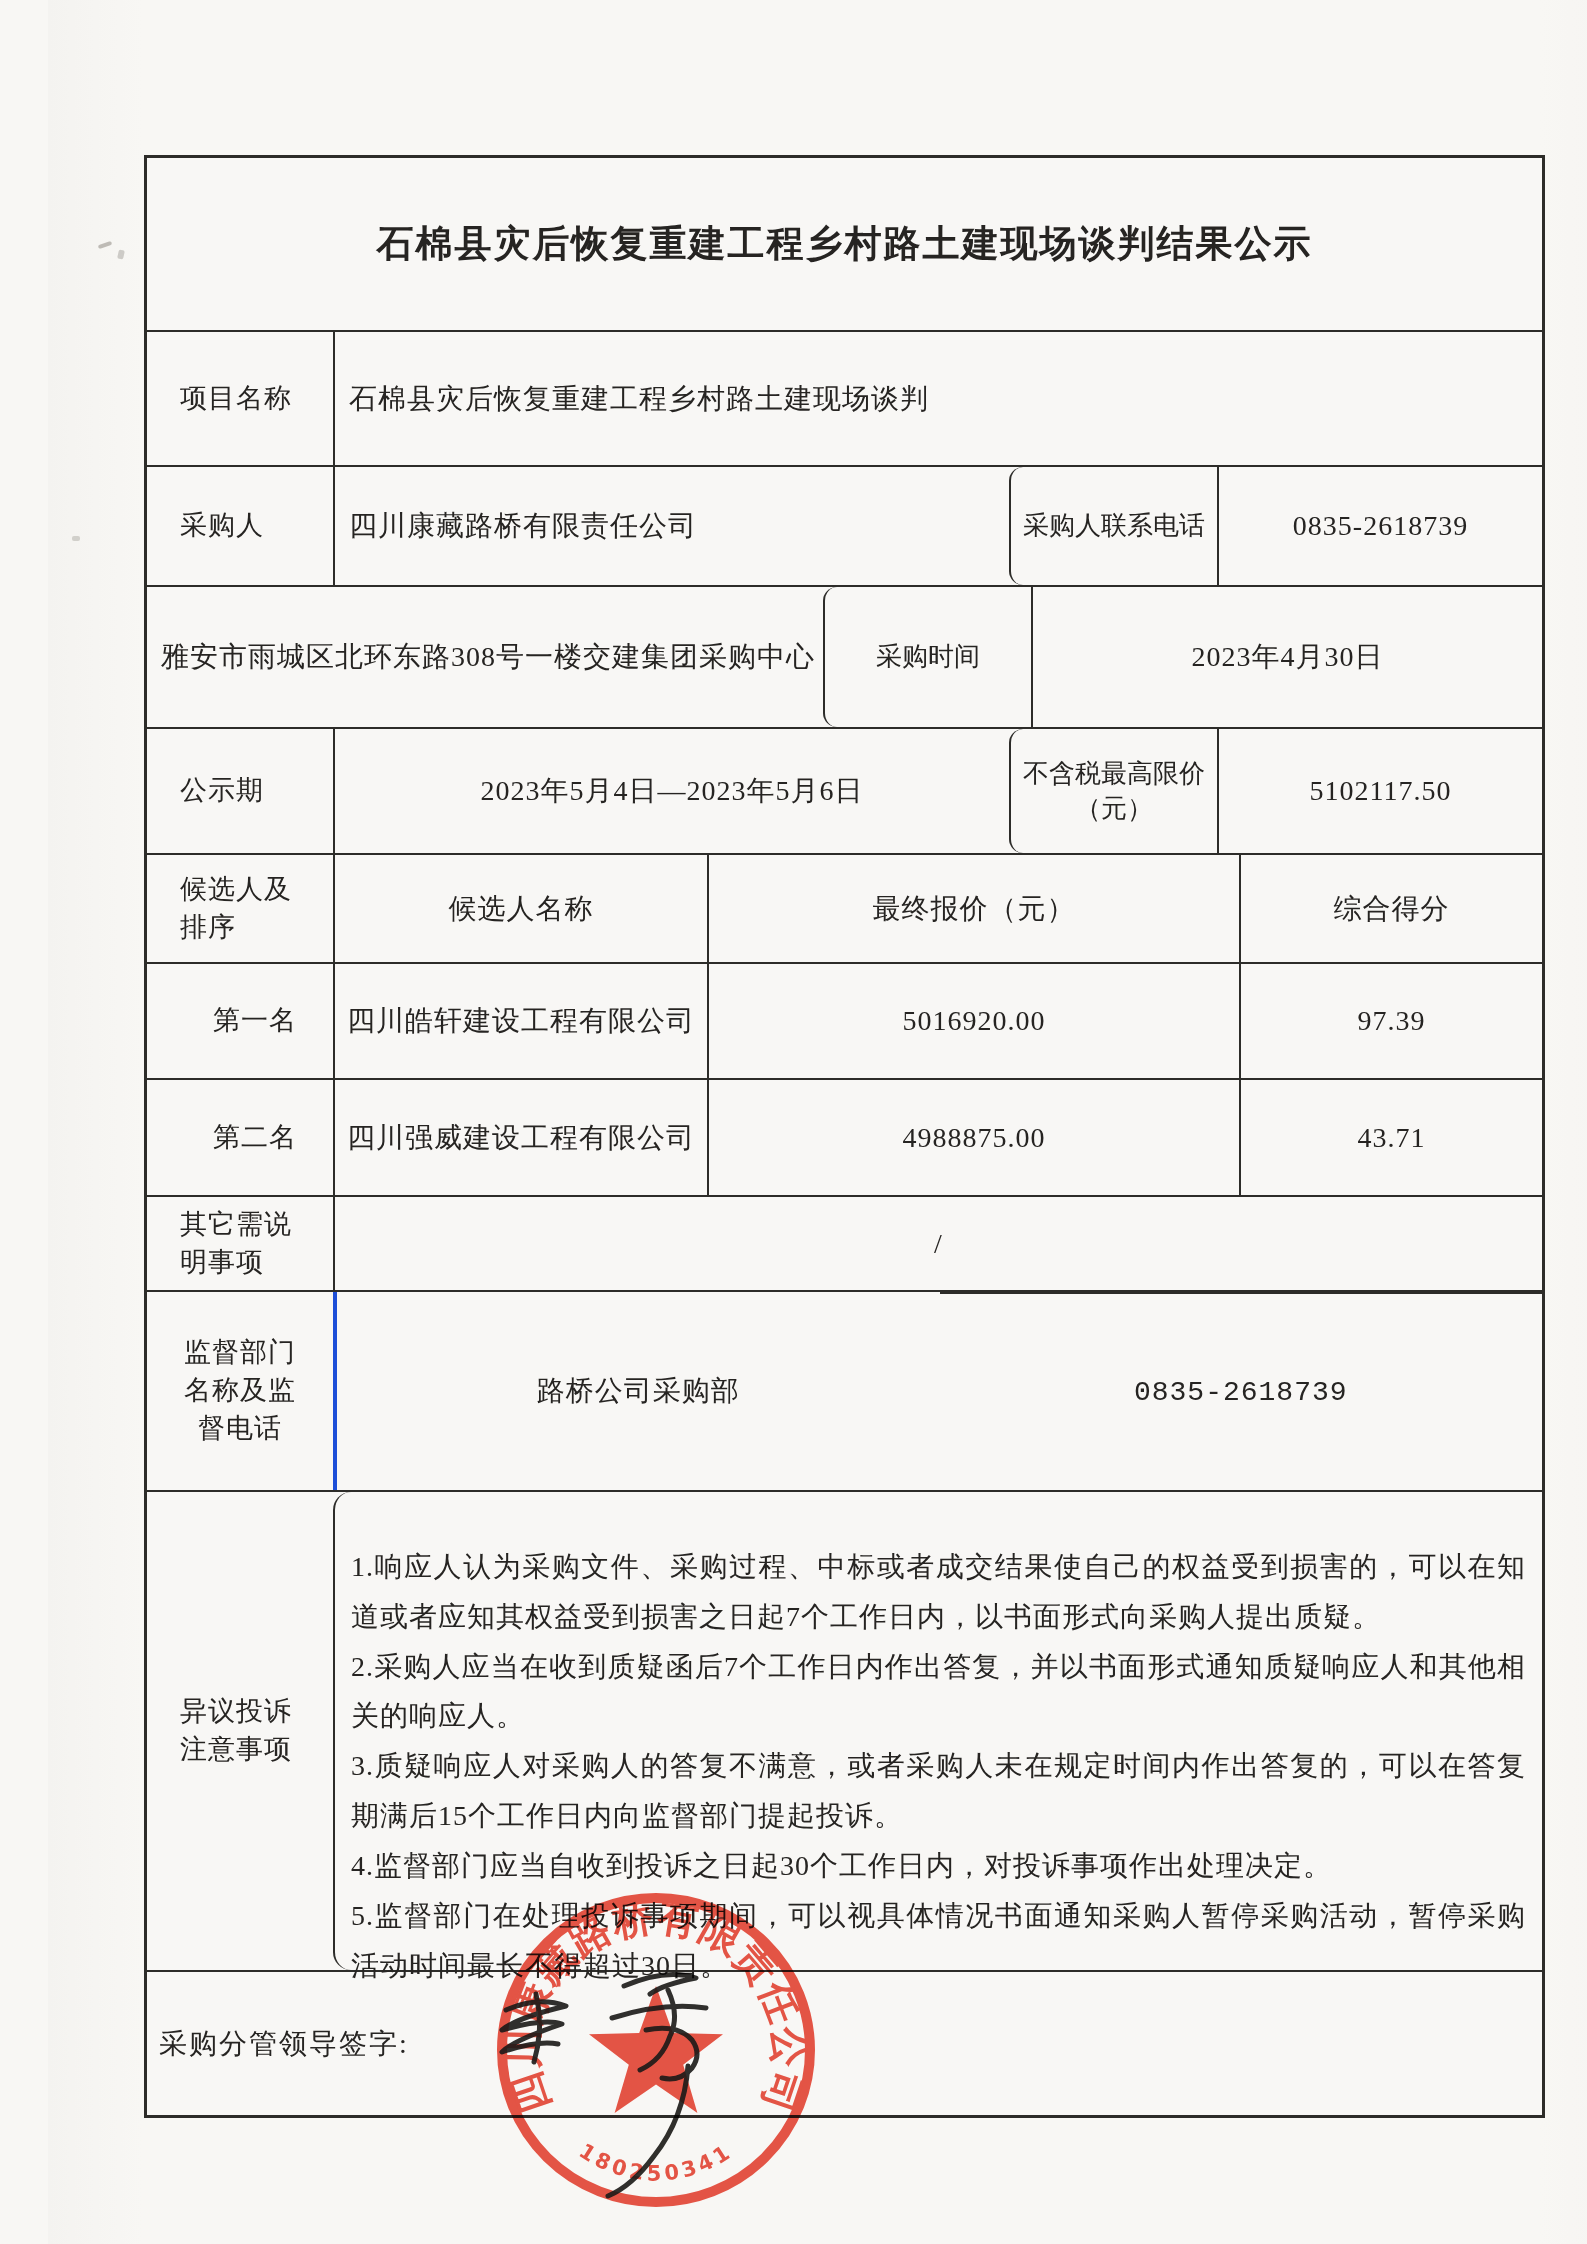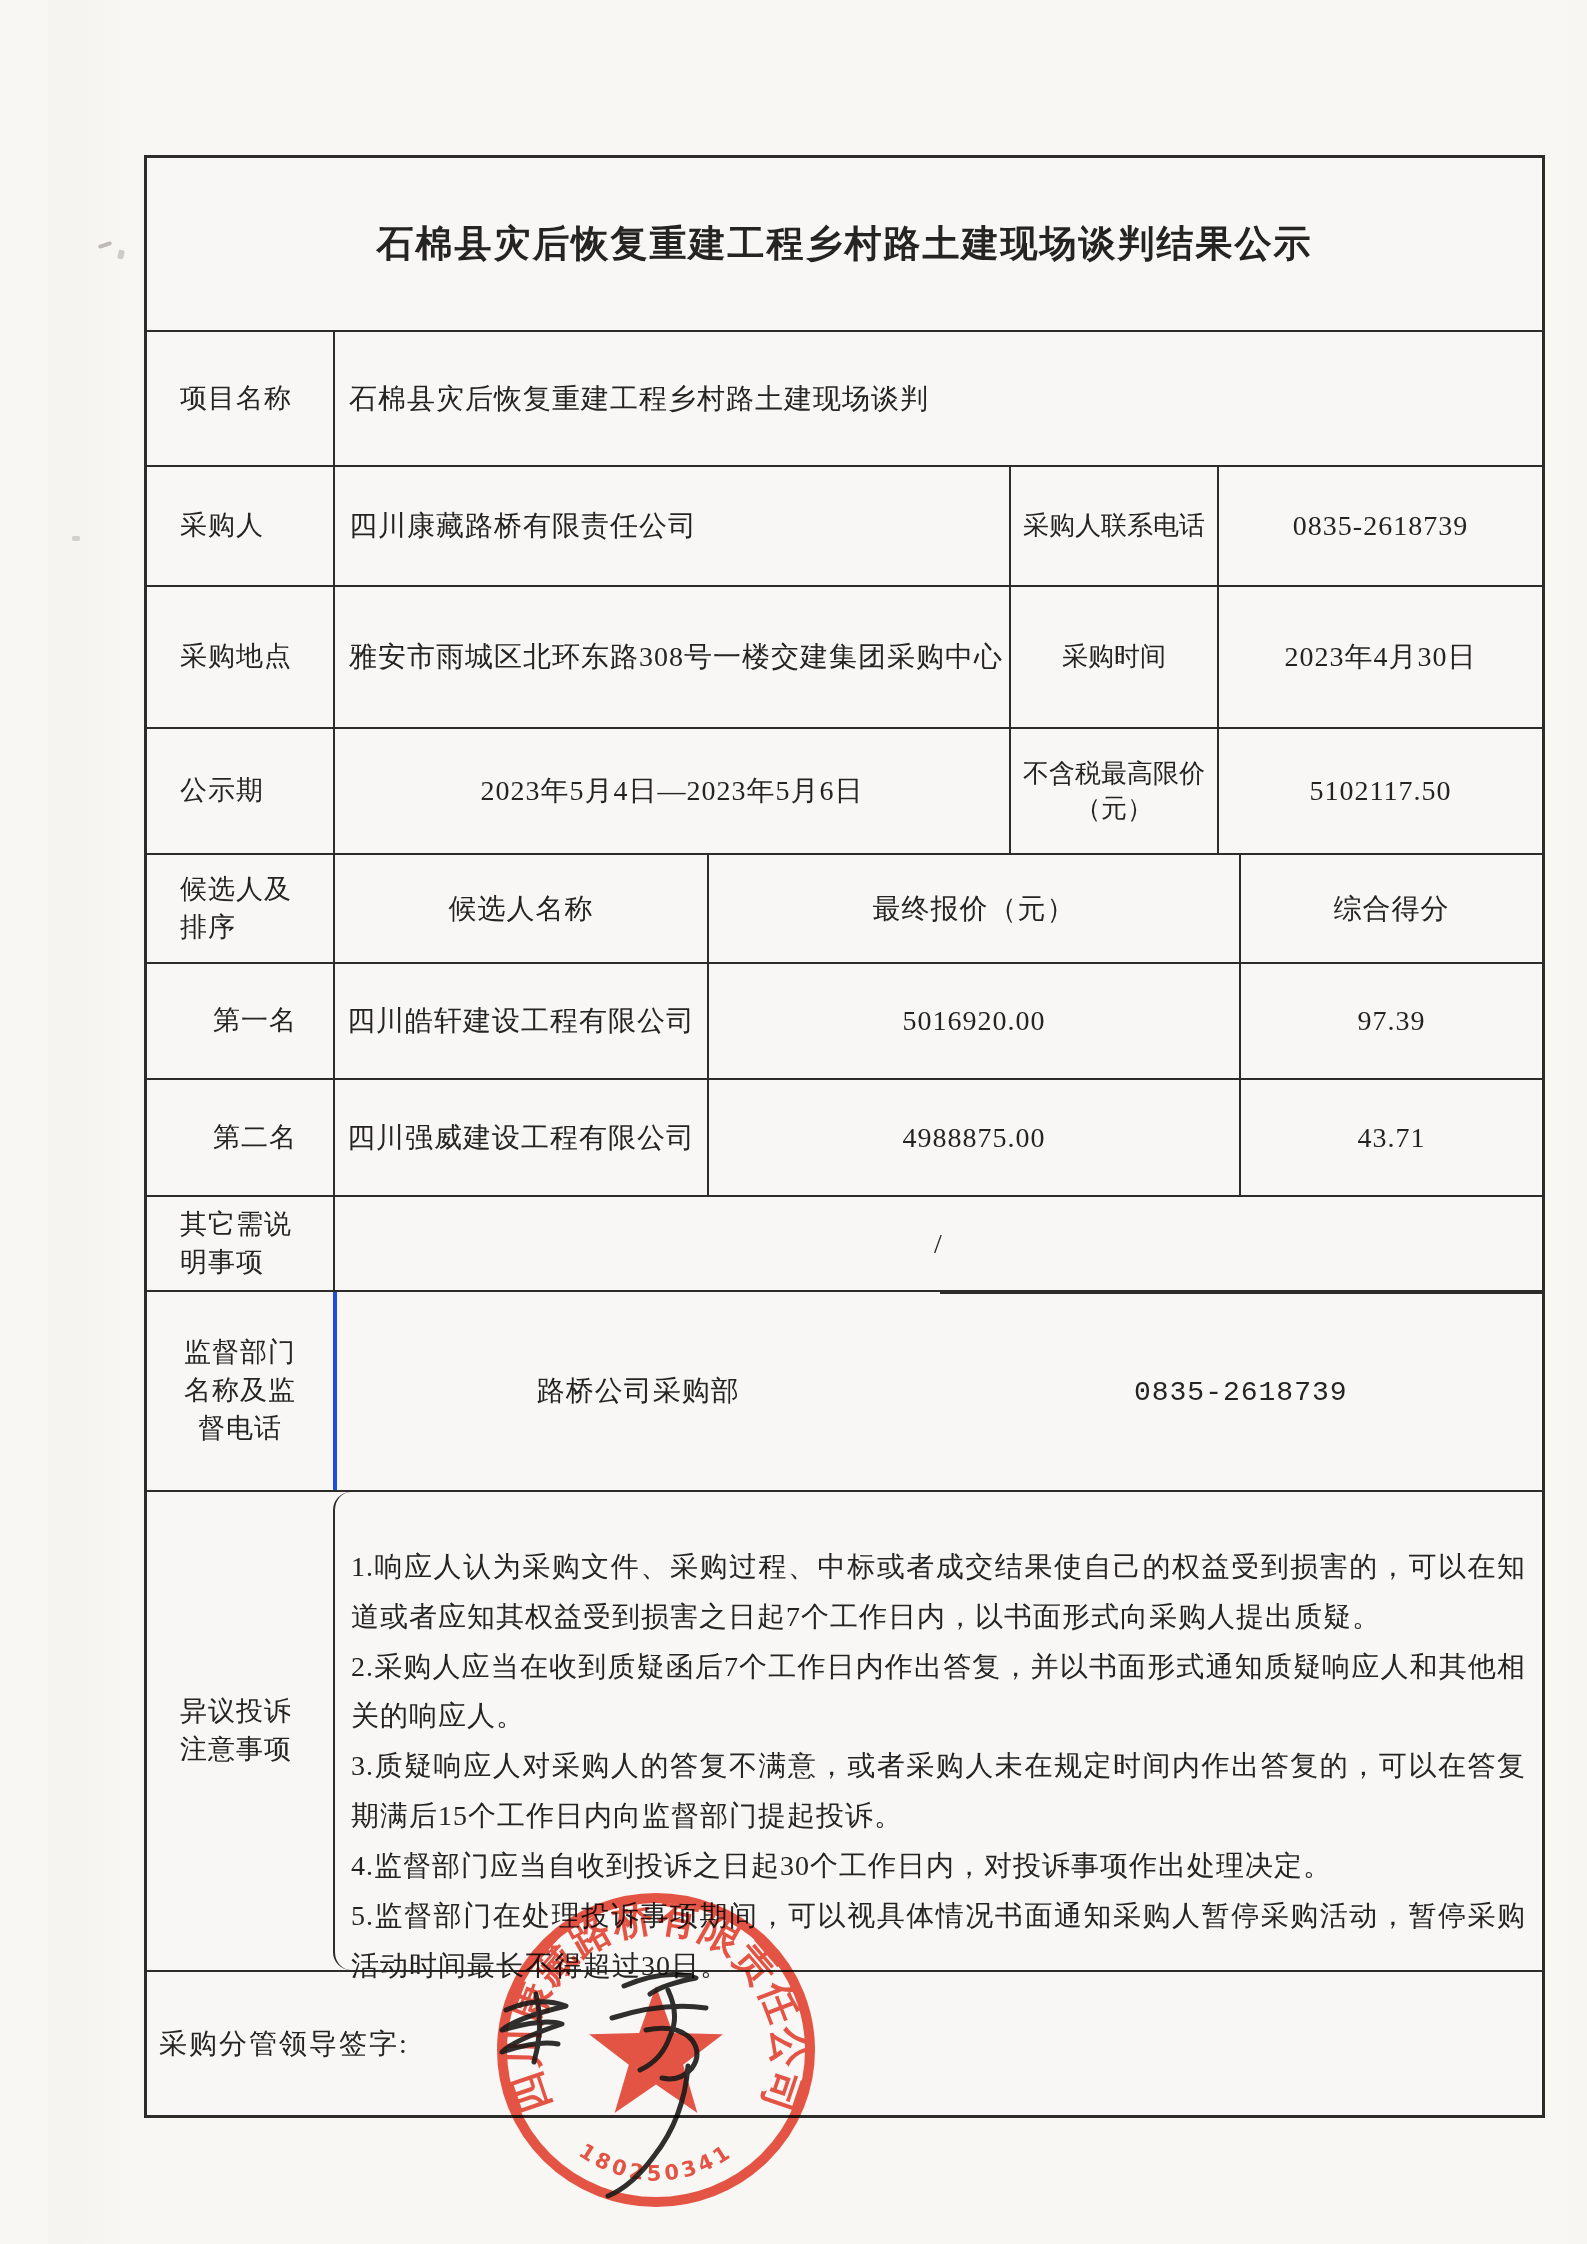--- a/index.html
+++ b/index.html
@@ -23,21 +23,21 @@
   .cell{display:flex;align-items:center;box-sizing:border-box;}
   .cell + .cell{border-left:2px solid #2d2c29;}
   .lcell{width:186px;justify-content:center;flex:none;}
   .lbl{width:120px;font-size:27px;line-height:1.4;text-align:left;letter-spacing:1px;}
   .lbl.c{text-align:center;}
   .lbl.rank{text-align:right;padding-right:6px;}
   .vcell{flex:1;font-size:28px;padding-left:14px;letter-spacing:1px;}
   .vcell.center{justify-content:center;padding-left:0;text-align:center;}
   
   .w-val{width:676px;flex:none;font-size:28px;padding-left:14px;letter-spacing:1px;}
-  .w-l2{width:208px;flex:none;justify-content:center;text-align:center;font-size:26px;line-height:1.35;padding:0 6px;}
+  .w-l2{width:208px;flex:none;justify-content:center;text-align:center;font-size:26px;line-height:1.35;padding:0 6px;border-radius:14px;}
   .w-v2{flex:1;justify-content:center;font-size:28px;letter-spacing:1px;}
   .w-name{width:374px;flex:none;font-size:28px;padding-left:12px;letter-spacing:1px;}
   .w-name.center{justify-content:center;padding-left:0;}
   .w-price{width:532px;flex:none;justify-content:center;font-size:28px;letter-spacing:1px;}
   .w-score{flex:1;justify-content:center;font-size:28px;letter-spacing:1px;}
   
   .r-title{height:172px;align-items:center;justify-content:center;}
   .title-text{font-size:37px;font-weight:700;letter-spacing:2px;text-align:center;width:100%;}
   .r-project{height:133px;}
   .r-purchaser{height:118px;}
@@ -93,23 +93,20 @@
     <div class="trow r-purchaser">
       <div class="cell lcell">
         <span class="lbl">采购人</span>
       </div>
       <div class="cell w-val">四川康藏路桥有限责任公司</div>
       <div class="cell w-l2">采购人联系电话</div>
       <div class="cell w-v2">0835-2618739</div>
     </div>
 
     <div class="trow r-location">
-      <div class="cell lcell">
-        <span class="lbl">采购地点</span>
-      </div>
       <div class="cell w-val">雅安市雨城区北环东路308号一楼交建集团采购中心</div>
       <div class="cell w-l2">采购时间</div>
       <div class="cell w-v2">2023年4月30日</div>
     </div>
 
     <div class="trow r-publicity">
       <div class="cell lcell">
         <span class="lbl">公示期</span>
       </div>
       <div class="cell w-val center" style="justify-content:center;padding-left:0;">2023年5月4日—2023年5月6日</div>

